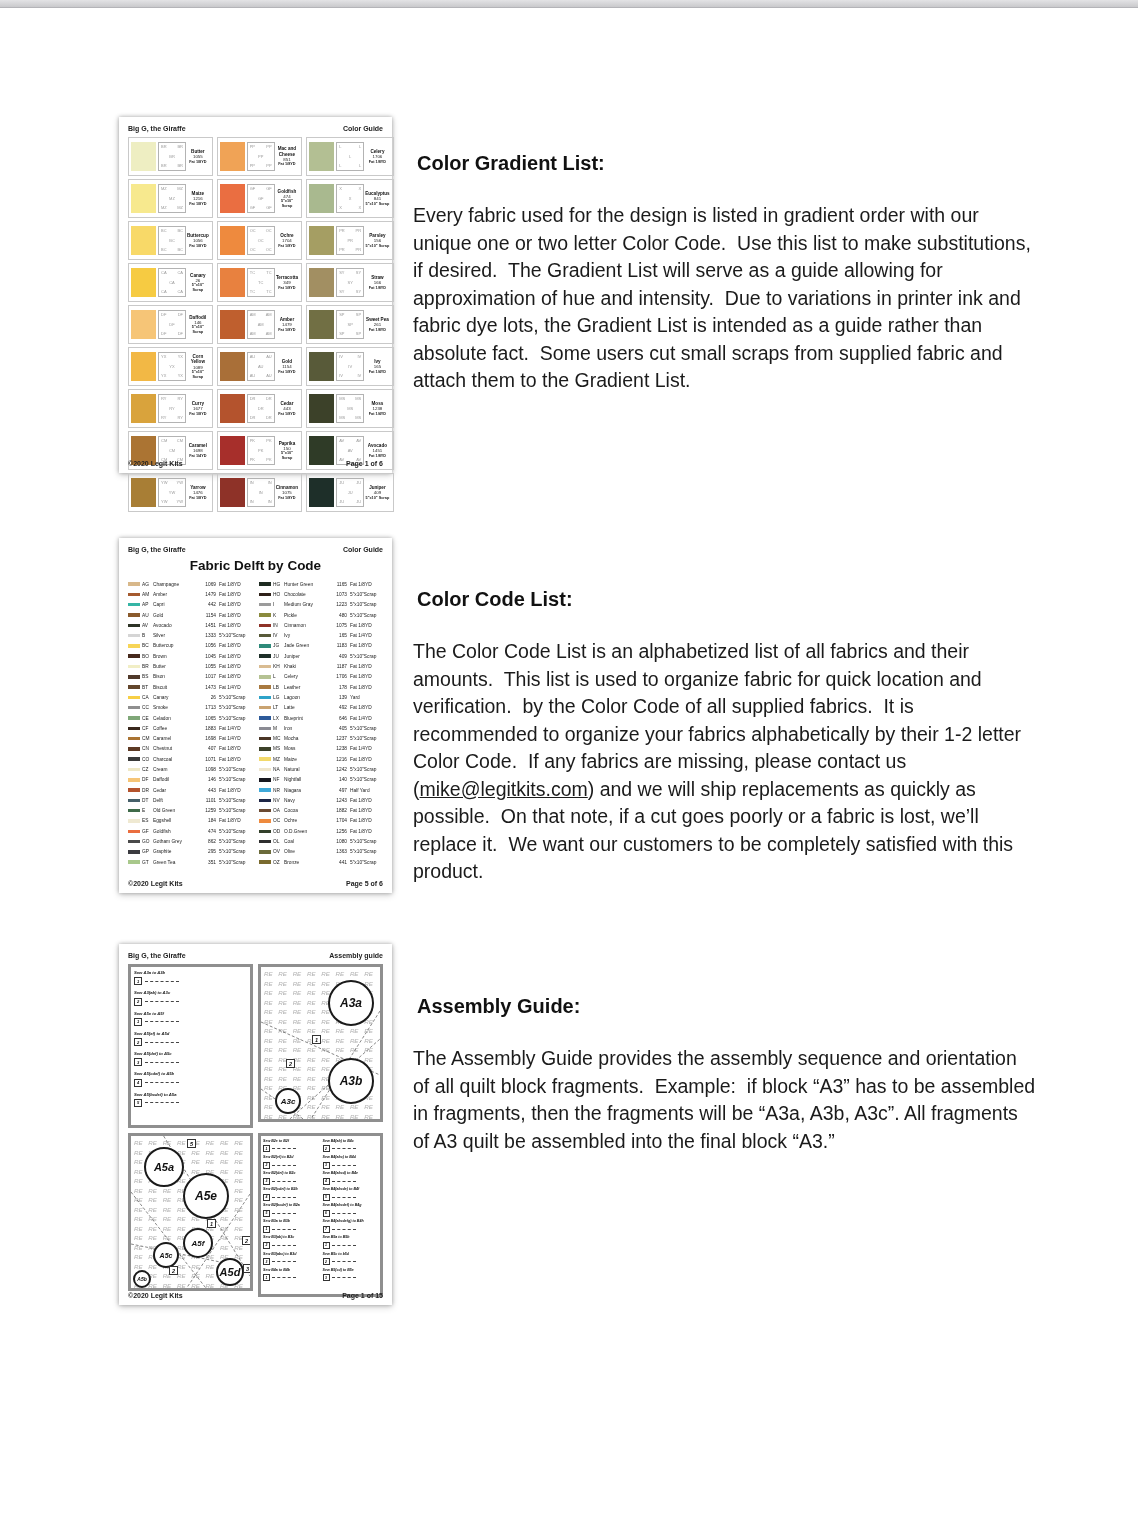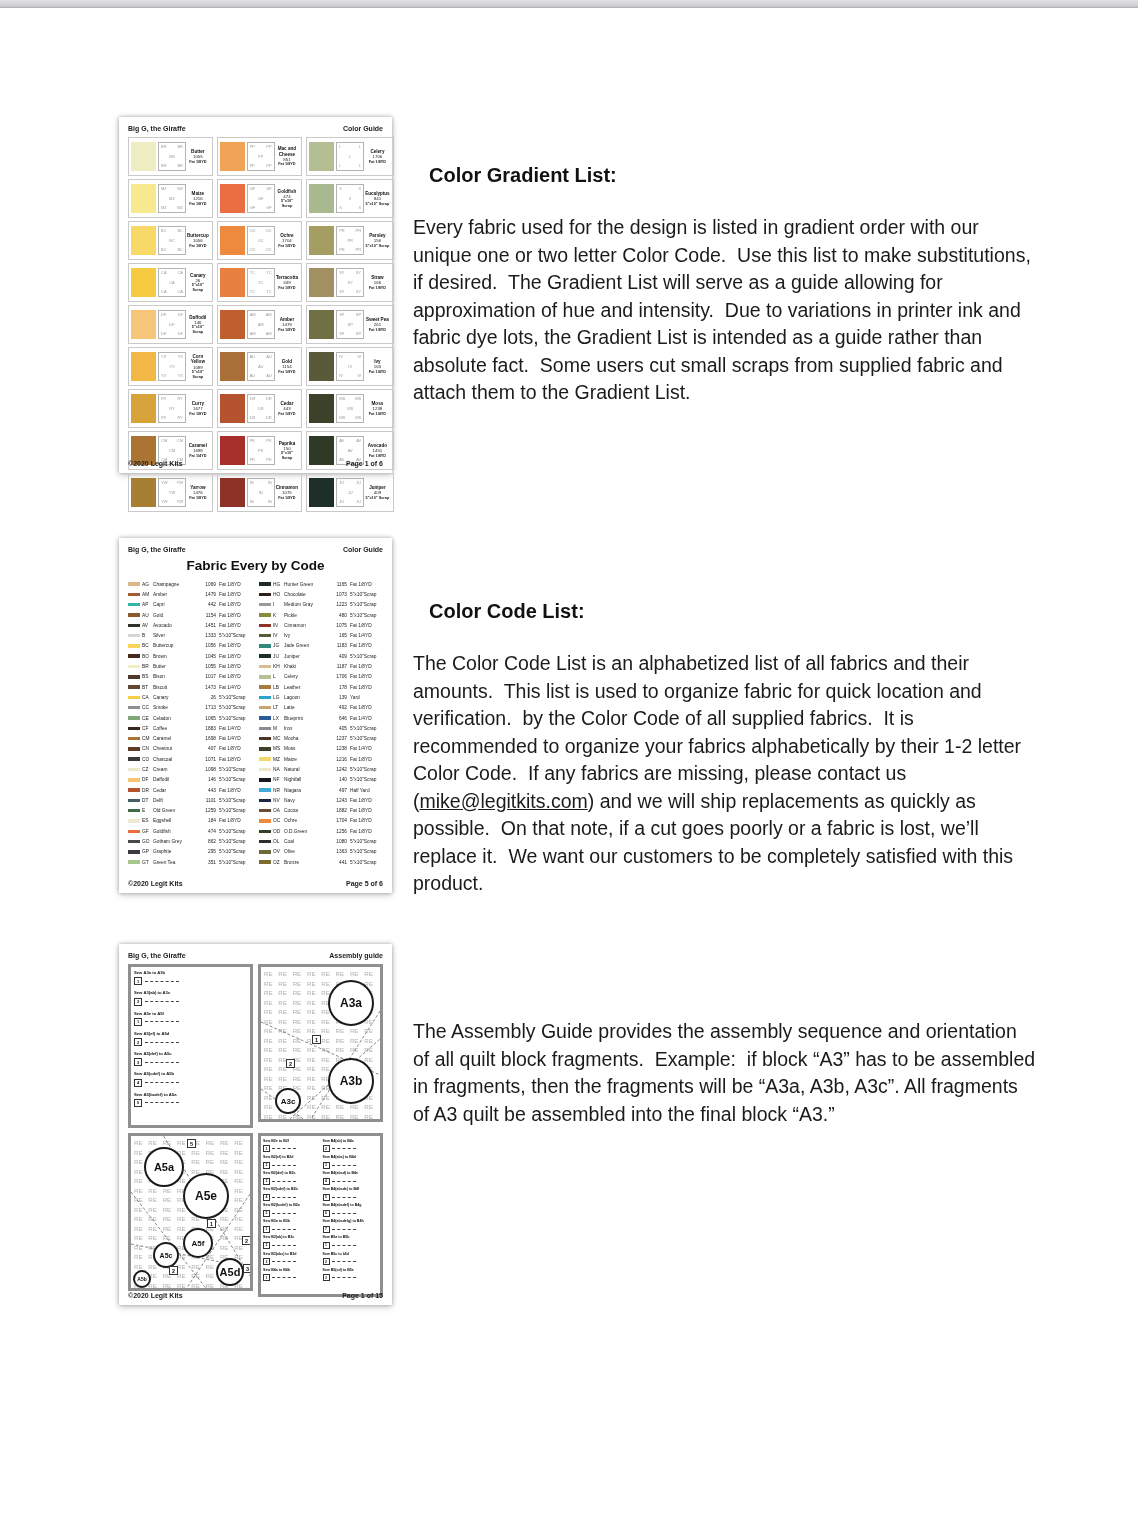--- a/index.html
+++ b/index.html
@@ -3,21 +3,21 @@
 <meta charset="utf-8">
 <style>
   html,body{margin:0;padding:0;background:#fff;}
   #page{position:relative;width:1138px;height:1518px;background:#fff;overflow:hidden;
         font-family:"Liberation Sans","DejaVu Sans",sans-serif;color:#1b1b1b;}
   #topbar{position:absolute;left:0;top:0;width:1138px;height:7px;
           background:linear-gradient(#e3e3e5,#c9c9cc);border-bottom:1px solid #b4b4b8;}
 
   
   .sec{position:absolute;left:413px;width:625px;}
-  .sec h2{margin:16px;font-size:20px;line-height:23px;font-weight:700;color:#111;}
+  .sec h2{margin:4px;font-size:20px;line-height:23px;font-weight:700;color:#111;}
   .sec p{margin:27px 0 0 0;font-size:19.5px;line-height:27.5px;color:#1b1b1b;white-space:pre-wrap;}
   .email{color:#1b1b1b;text-decoration:underline;cursor:pointer;}
 
   
   .card{position:absolute;left:119px;width:273px;background:#fff;padding:8px 9px;box-sizing:border-box;
         box-shadow:0 0 4px rgba(0,0,0,.30),0 2px 7px rgba(0,0,0,.18);}
   .card-head{display:flex;justify-content:space-between;font-weight:700;font-size:7px;color:#222;}
   .card-foot{position:absolute;left:9px;right:9px;bottom:6px;display:flex;justify-content:space-between;
              font-weight:700;font-size:7px;color:#222;}
 
@@ -41,21 +41,21 @@
   .fcol{flex:1;min-width:0;}
   .frow{display:flex;align-items:center;height:10.3px;font-size:4.8px;color:#222;white-space:nowrap;}
   .fsw{width:12px;height:3.5px;flex:none;margin-right:2px;}
   .fcode{width:11px;flex:none;}
   .fname{flex:1;overflow:hidden;}
   .fnum{width:15px;flex:none;text-align:right;}
   .famt{width:33px;flex:none;margin-left:3px;}
 
   
   .agrid{display:grid;grid-template-columns:1fr 1fr;gap:5px;margin-top:5px;}
-  .panel{border:3px solid #8f8f8f;background:#fff;height:152px;position:relative;overflow:hidden;}
+  .panel{border:3px solid #8f8f8f;background:#fff;height:152px;position:relative;overflow:hidden;font-style:italic;}
   .steps{padding:3px 3px;}
   .step{margin-bottom:5px;}
   .step-t{font-weight:700;font-size:4.2px;line-height:1.25;color:#111;}
   .step-n{display:flex;align-items:center;margin-top:2px;}
   .nbox{width:6px;height:6px;border:1px solid #333;font-size:4px;font-weight:700;color:#111;
         display:flex;align-items:center;justify-content:center;margin-right:3px;flex:none;}
   .dash{width:34px;border-top:1px dashed #444;}
   .steps2{display:flex;gap:4px;padding:3px 2px;}
   .steps2 .scol{flex:1;min-width:0;}
   .steps2 .step{margin-bottom:2.6px;}
@@ -528,21 +528,21 @@
   <section class="sec" style="top:148px;">
     <h2>Color Gradient List:</h2>
     <p>Every fabric used for the design is listed in gradient order with our unique one or two letter Color Code.  Use this list to make substitutions, if desired.  The Gradient List will serve as a guide allowing for approximation of hue and intensity.  Due to variations in printer ink and fabric dye lots, the Gradient List is intended as a guide rather than absolute fact.  Some users cut small scraps from supplied fabric and attach them to the Gradient List.</p>
   </section>
 
   <div class="card" style="top:538px;height:355px;">
     <div class="card-head">
       <span>Big G, the Giraffe</span>
       <span>Color Guide</span>
     </div>
-    <div class="ftitle">Fabric Every by Code</div>
+    <div class="ftitle">Fabric Delft by Code</div>
     <div class="fcols">
       <div class="fcol">
 
           <div class="frow">
             <span class="fsw" style="background: rgb(216, 184, 138);"></span>
             <span class="fcode">AG</span>
             <span class="fname">Champagne</span>
             <span class="fnum">1069</span>
             <span class="famt">Fat 1/8YD</span>
           </div>
@@ -1255,16 +1255,17 @@
       </div>
 
     </div>
     <div class="card-foot">
       <span>©2020 Legit Kits</span>
       <span>Page 1 of 15</span>
     </div>
   </div>
 
   <section class="sec" style="top:991px;">
+    <h2>Assembly Guide:</h2>
     <p>The Assembly Guide provides the assembly sequence and orientation of all quilt block fragments.  Example:  if block “A3” has to be assembled in fragments, then the fragments will be “A3a, A3b, A3c”. All fragments of A3 quilt be assembled into the final block “A3.”</p>
   </section>
 
 </div>
 
 </body></html>

